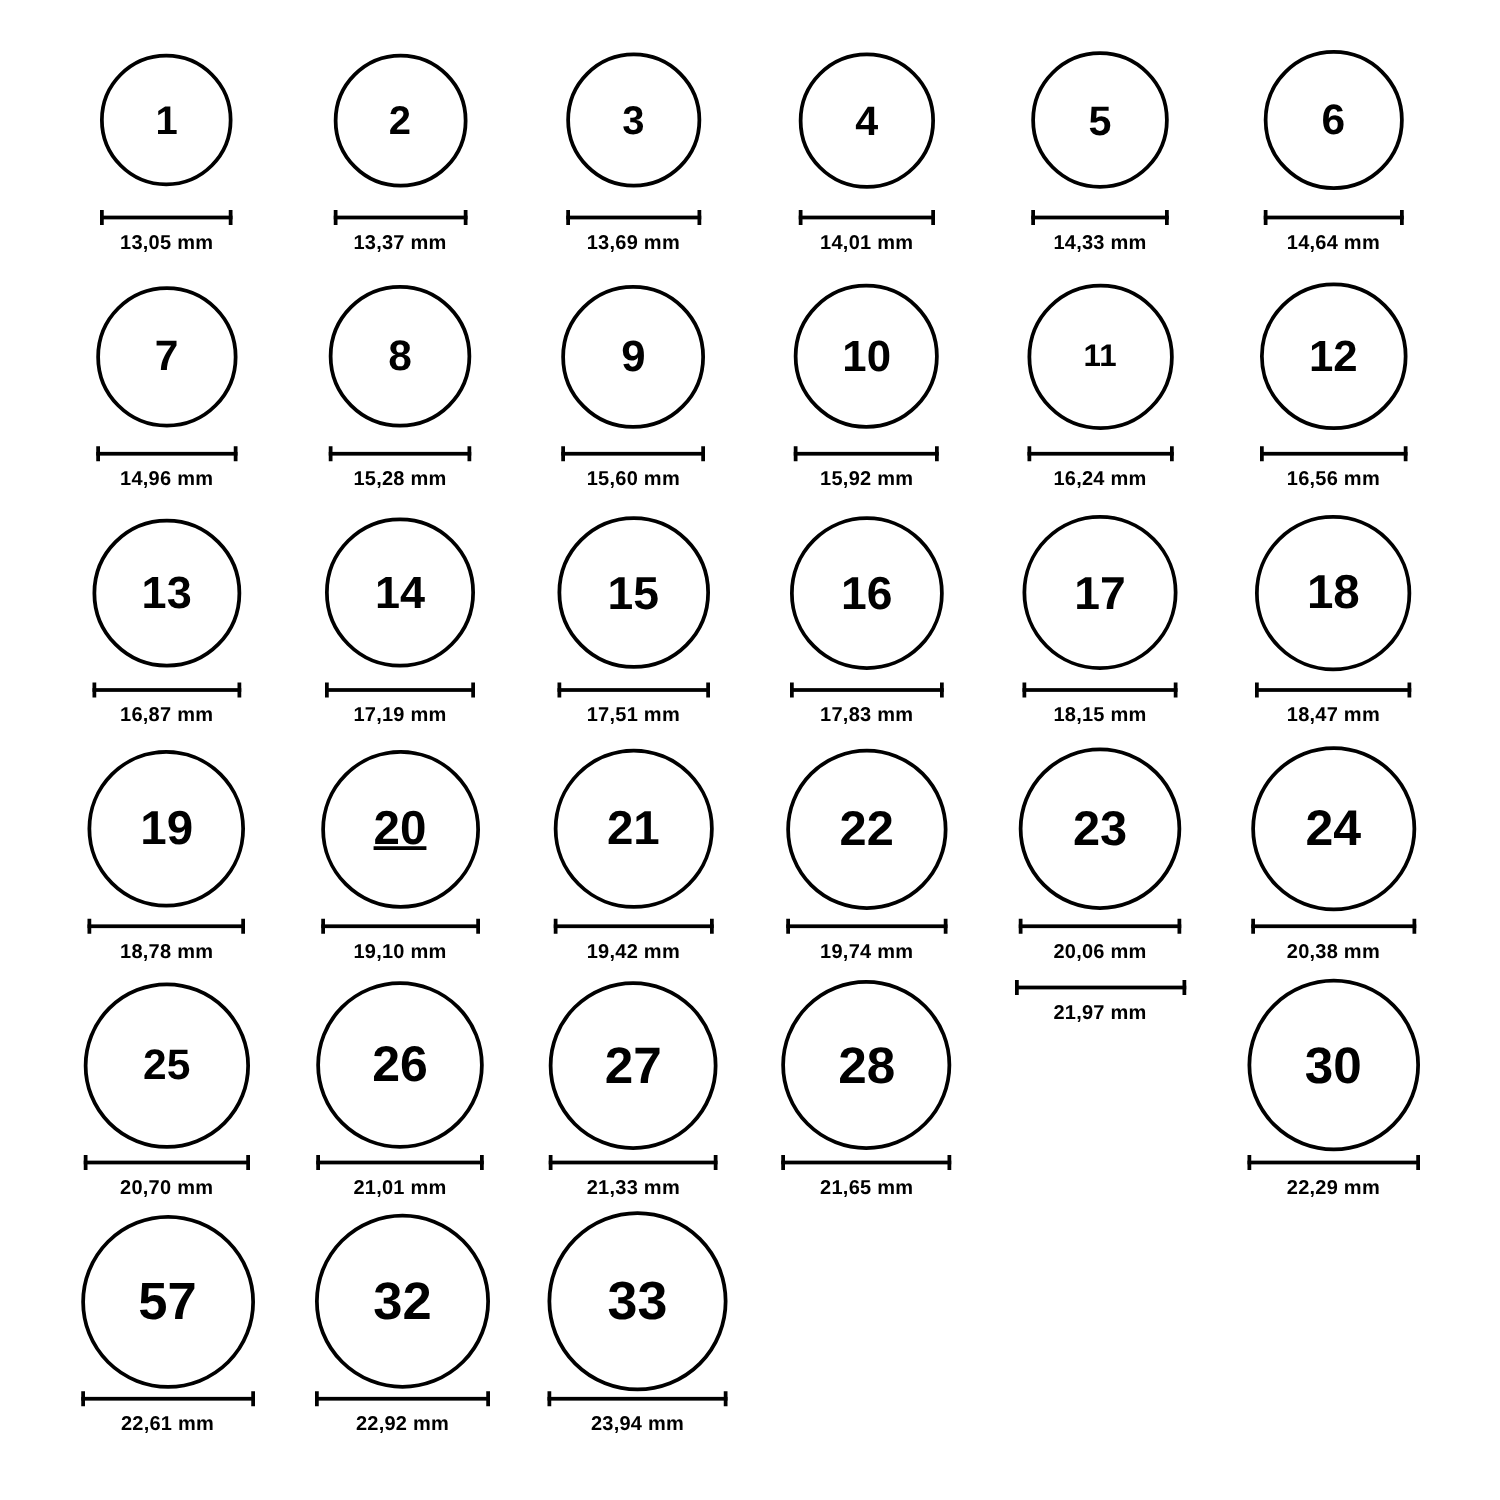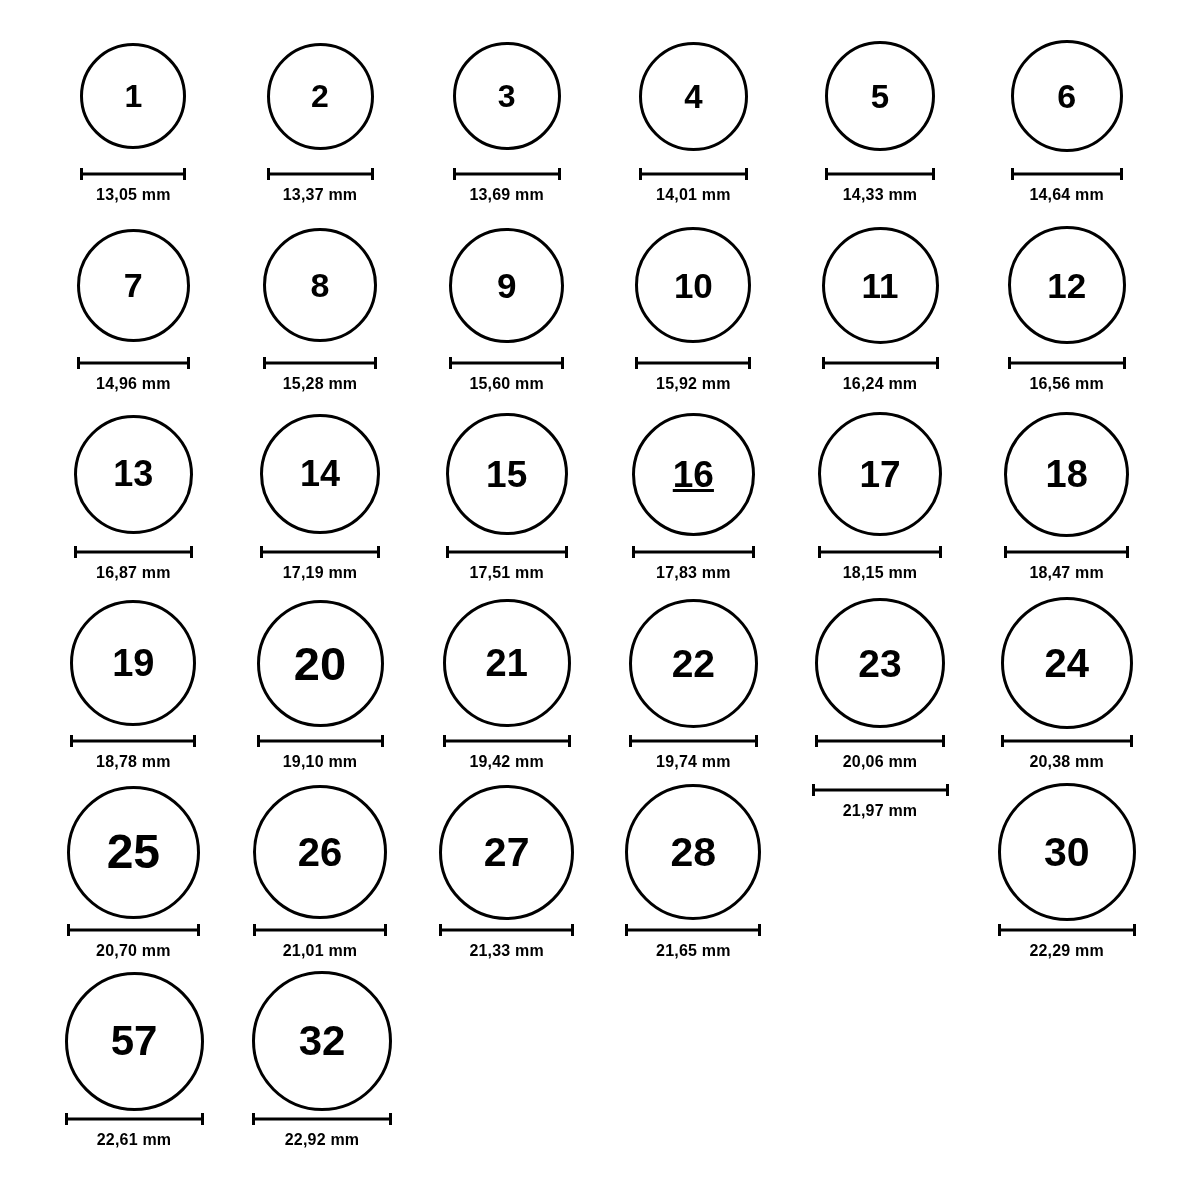--- a/index.html
+++ b/index.html
@@ -247,21 +247,21 @@
             <div class="line"></div>
             <div class="cap left"></div>
             <div class="cap right"></div>
           </div>
           <div class="measure-label">15,92 mm</div>
         </div>
       </div>
       <div class="size-cell">
         <div class="circle-wrap">
           <div class="ring-circle" style="width: 117px; height: 117px;">
-            <span class="ring-number" style="font-size: 35px;">11</span>
+            <span class="ring-number" style="font-size: 25px;">11</span>
           </div>
         </div>
         <div class="measure">
           <div class="measure-bar" style="width: 117px;">
             <div class="line"></div>
             <div class="cap left"></div>
             <div class="cap right"></div>
           </div>
           <div class="measure-label">16,24 mm</div>
         </div>
@@ -324,21 +324,21 @@
             <div class="line"></div>
             <div class="cap left"></div>
             <div class="cap right"></div>
           </div>
           <div class="measure-label">17,51 mm</div>
         </div>
       </div>
       <div class="size-cell">
         <div class="circle-wrap">
           <div class="ring-circle" style="width: 123px; height: 123px;">
-            <span class="ring-number" style="font-size: 37px; text-decoration: underline;">16</span>
+            <span class="ring-number" style="font-size: 37px;">16</span>
           </div>
         </div>
         <div class="measure">
           <div class="measure-bar" style="width: 123px;">
             <div class="line"></div>
             <div class="cap left"></div>
             <div class="cap right"></div>
           </div>
           <div class="measure-label">17,83 mm</div>
         </div>
@@ -386,21 +386,21 @@
             <div class="line"></div>
             <div class="cap left"></div>
             <div class="cap right"></div>
           </div>
           <div class="measure-label">18,78 mm</div>
         </div>
       </div>
       <div class="size-cell">
         <div class="circle-wrap">
           <div class="ring-circle" style="width: 127px; height: 127px;">
-            <span class="ring-number" style="font-size: 47px;">20</span>
+            <span class="ring-number" style="font-size: 38px; text-decoration: underline;">20</span>
           </div>
         </div>
         <div class="measure">
           <div class="measure-bar" style="width: 127px;">
             <div class="line"></div>
             <div class="cap left"></div>
             <div class="cap right"></div>
           </div>
           <div class="measure-label">19,10 mm</div>
         </div>
@@ -463,21 +463,21 @@
             <div class="cap right"></div>
           </div>
           <div class="measure-label">20,38 mm</div>
         </div>
       </div>
     </div>
     <div class="size-row">
       <div class="size-cell">
         <div class="circle-wrap">
           <div class="ring-circle" style="width: 133px; height: 133px;">
-            <span class="ring-number" style="font-size: 48px;">25</span>
+            <span class="ring-number" style="font-size: 34px;">25</span>
           </div>
         </div>
         <div class="measure">
           <div class="measure-bar" style="width: 133px;">
             <div class="line"></div>
             <div class="cap left"></div>
             <div class="cap right"></div>
           </div>
           <div class="measure-label">20,70 mm</div>
         </div>
@@ -575,16 +575,31 @@
             <span class="ring-number" style="font-size: 42px;">32</span>
           </div>
         </div>
         <div class="measure">
           <div class="measure-bar" style="width: 140px;">
             <div class="line"></div>
             <div class="cap left"></div>
             <div class="cap right"></div>
           </div>
           <div class="measure-label">22,92 mm</div>
+        </div>
+      </div>
+      <div class="size-cell">
+        <div class="circle-wrap">
+          <div class="ring-circle" style="width: 144px; height: 144px;">
+            <span class="ring-number" style="font-size: 43px;">33</span>
+          </div>
+        </div>
+        <div class="measure">
+          <div class="measure-bar" style="width: 144px;">
+            <div class="line"></div>
+            <div class="cap left"></div>
+            <div class="cap right"></div>
+          </div>
+          <div class="measure-label">23,94 mm</div>
         </div>
       </div>
     </div>
   </div>
 
 </body></html>

